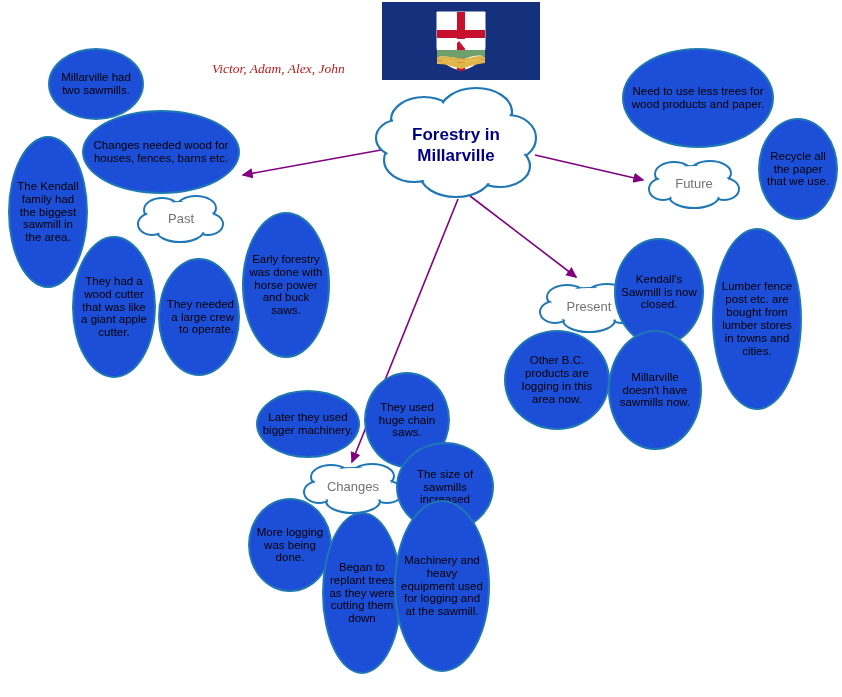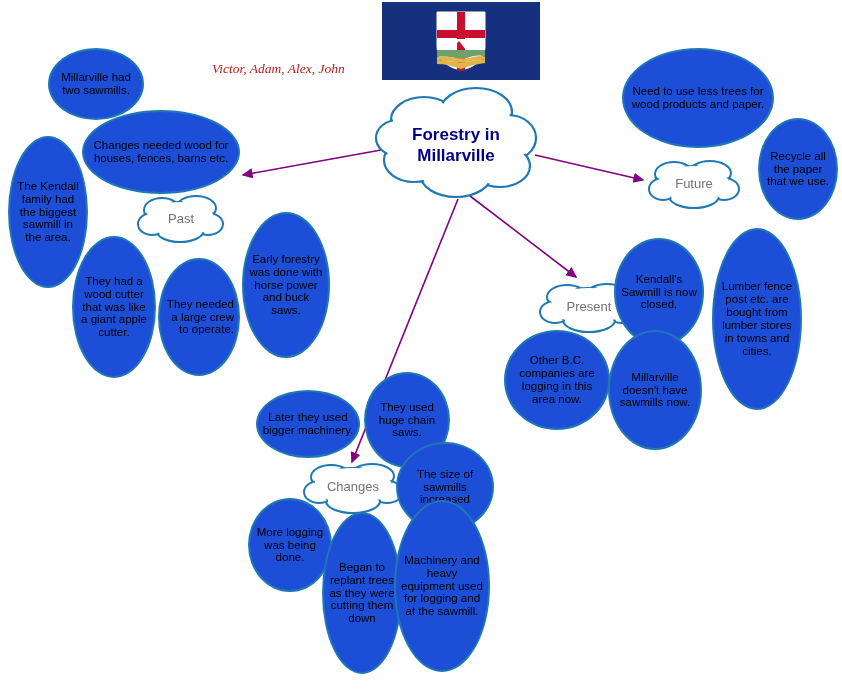--- a/index.html
+++ b/index.html
@@ -283,21 +283,21 @@
 
   <div class="node bubble" style="left:614px; top:238px; width:90px; height:108px;">
     <span class="txt">Kendall's Sawmill is now closed.</span>
   </div>
 
   <div class="node bubble" style="left:712px; top:228px; width:90px; height:182px;">
     <span class="txt">Lumber fence post etc. are bought from lumber stores in towns and cities.</span>
   </div>
 
   <div class="node bubble" style="left:504px; top:330px; width:106px; height:100px;">
-    <span class="txt">Other B.C. companies are logging in this area now.</span>
+    <span class="txt">Other B.C. products are logging in this area now.</span>
   </div>
 
   <div class="node bubble" style="left:608px; top:330px; width:94px; height:120px;">
     <span class="txt">Millarville doesn't have sawmills now.</span>
   </div>
 
   <div class="node bubble" style="left:364px; top:372px; width:86px; height:96px;">
     <span class="txt">They used huge chain saws.</span>
   </div>
 

